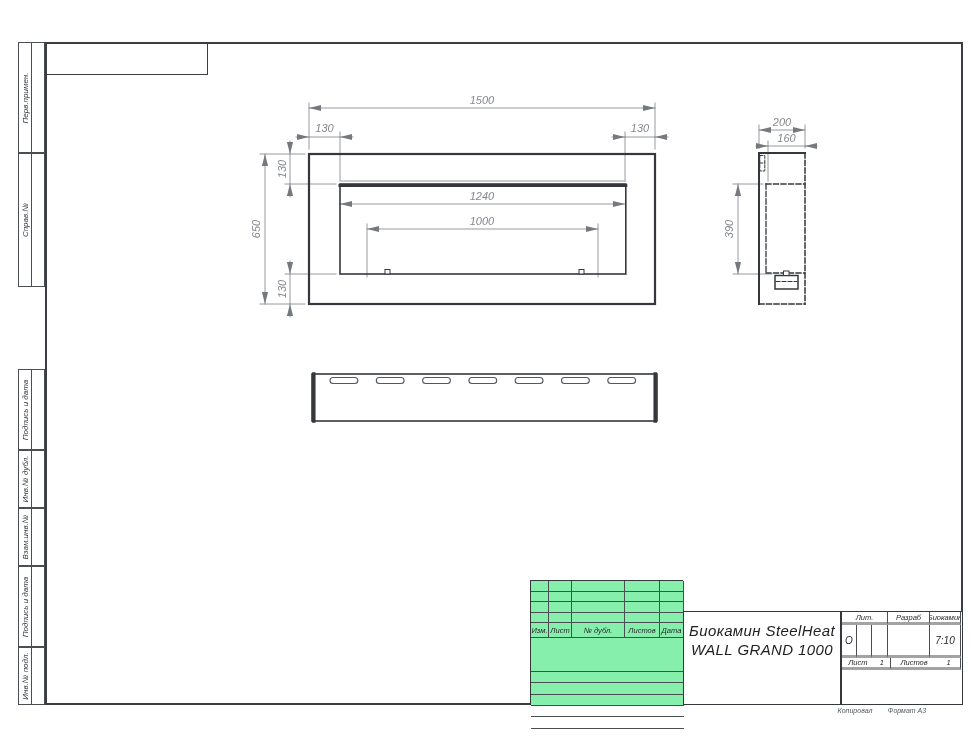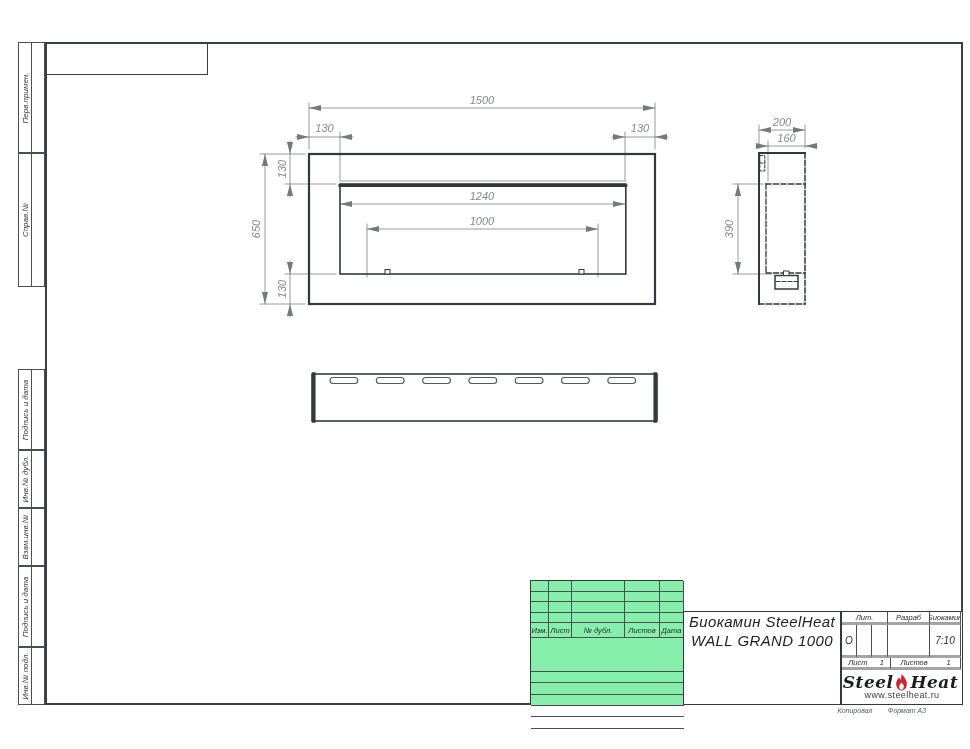--- a/index.html
+++ b/index.html
@@ -25,21 +25,21 @@
   .rev div{border-right:1px solid #4a4e52;border-bottom:1px solid #4a4e52;}
   .tbh{display:grid;grid-template-columns:18px 23px 53px 35px 24px;grid-template-rows:15px;}
   .tbh div{border-right:1px solid #4a4e52;border-bottom:1px solid #4a4e52;
            font:italic 7.5px "Liberation Sans",sans-serif;color:#26282a;
            display:flex;align-items:center;justify-content:center;overflow:hidden;}
   .sig{display:grid;grid-template-columns:41px 53px 35px 24px;grid-template-rows:repeat(6,11.33px);}
   .sig div{border-right:1px solid #4a4e52;border-bottom:1px solid #4a4e52;
            font:italic 8px "Liberation Sans",sans-serif;color:#26282a;
            display:flex;align-items:center;justify-content:center;overflow:hidden;margin-top:33px;}
   .tb-name{left:683px;top:611px;width:158px;height:94px;border:1.6px solid #34383c;background:#fff;
-           display:flex;flex-direction:column;align-items:center;
+           display:flex;flex-direction:column;align-items:center;padding-top:9px;
            font:italic 15px "Liberation Sans",sans-serif;color:#1d1f21;letter-spacing:.4px;line-height:19px;}
   .tb-right{left:841px;top:611px;width:122px;height:94px;border:1.6px solid #34383c;background:#fff;}
   .r-row{display:grid;}
   .r-row>div{border-right:1px solid #4a4e52;border-bottom:3px solid #a3a3a3;box-sizing:border-box;
            font:italic 7.5px "Liberation Sans",sans-serif;color:#26282a;
            display:flex;align-items:center;justify-content:center;overflow:hidden;}
   .lit-head{grid-template-columns:46px 42px 31px;grid-template-rows:13px;}
   .lit-vals{grid-template-columns:15px 15px 16px 42px 31px;grid-template-rows:33px;}
   .lit-vals>div{font:italic 10px "Liberation Sans",sans-serif;}
   .sheet-row{grid-template-columns:49px 70px;grid-template-rows:12px;}
@@ -281,29 +281,18 @@
     <div class="r-row sheet-row">
       <div class="pair">
         <span>Лист</span>
         <span>1</span>
       </div>
       <div class="pair">
         <span>Листов</span>
         <span>1</span>
       </div>
     </div>
-    <div class="logo-cell">
-      <div class="logo-line">
-        <span class="logo-steel">Steel</span>
-        <svg width="15" height="17" viewBox="0 0 14 16">
-          <path d="M7,0 Q12,5 12,9.5 Q12,14.6 7,15.8 Q2,14.6 2,9.5 Q2,5.6 4.8,3.2 Q5.8,4.8 6.2,6 Q7,3 7,0 Z" fill="#cf2127"></path>
-          <path d="M7,8 Q9.2,10 9.2,12 Q9.2,14.4 7,15 Q4.8,14.4 4.8,12 Q4.8,10 7,8 Z" fill="#ffffff"></path>
-        </svg>
-        <span class="logo-heat">Heat</span>
-      </div>
-      <div class="logo-url">www.steelheat.ru</div>
-    </div>
   </div>
 
   <div class="foot" style="left:810px;top:707px;width:90px;">Копировал</div>
   <div class="foot" style="left:876px;top:707px;width:62px;">Формат А3</div>
 
 </div>
 
 </body></html>

